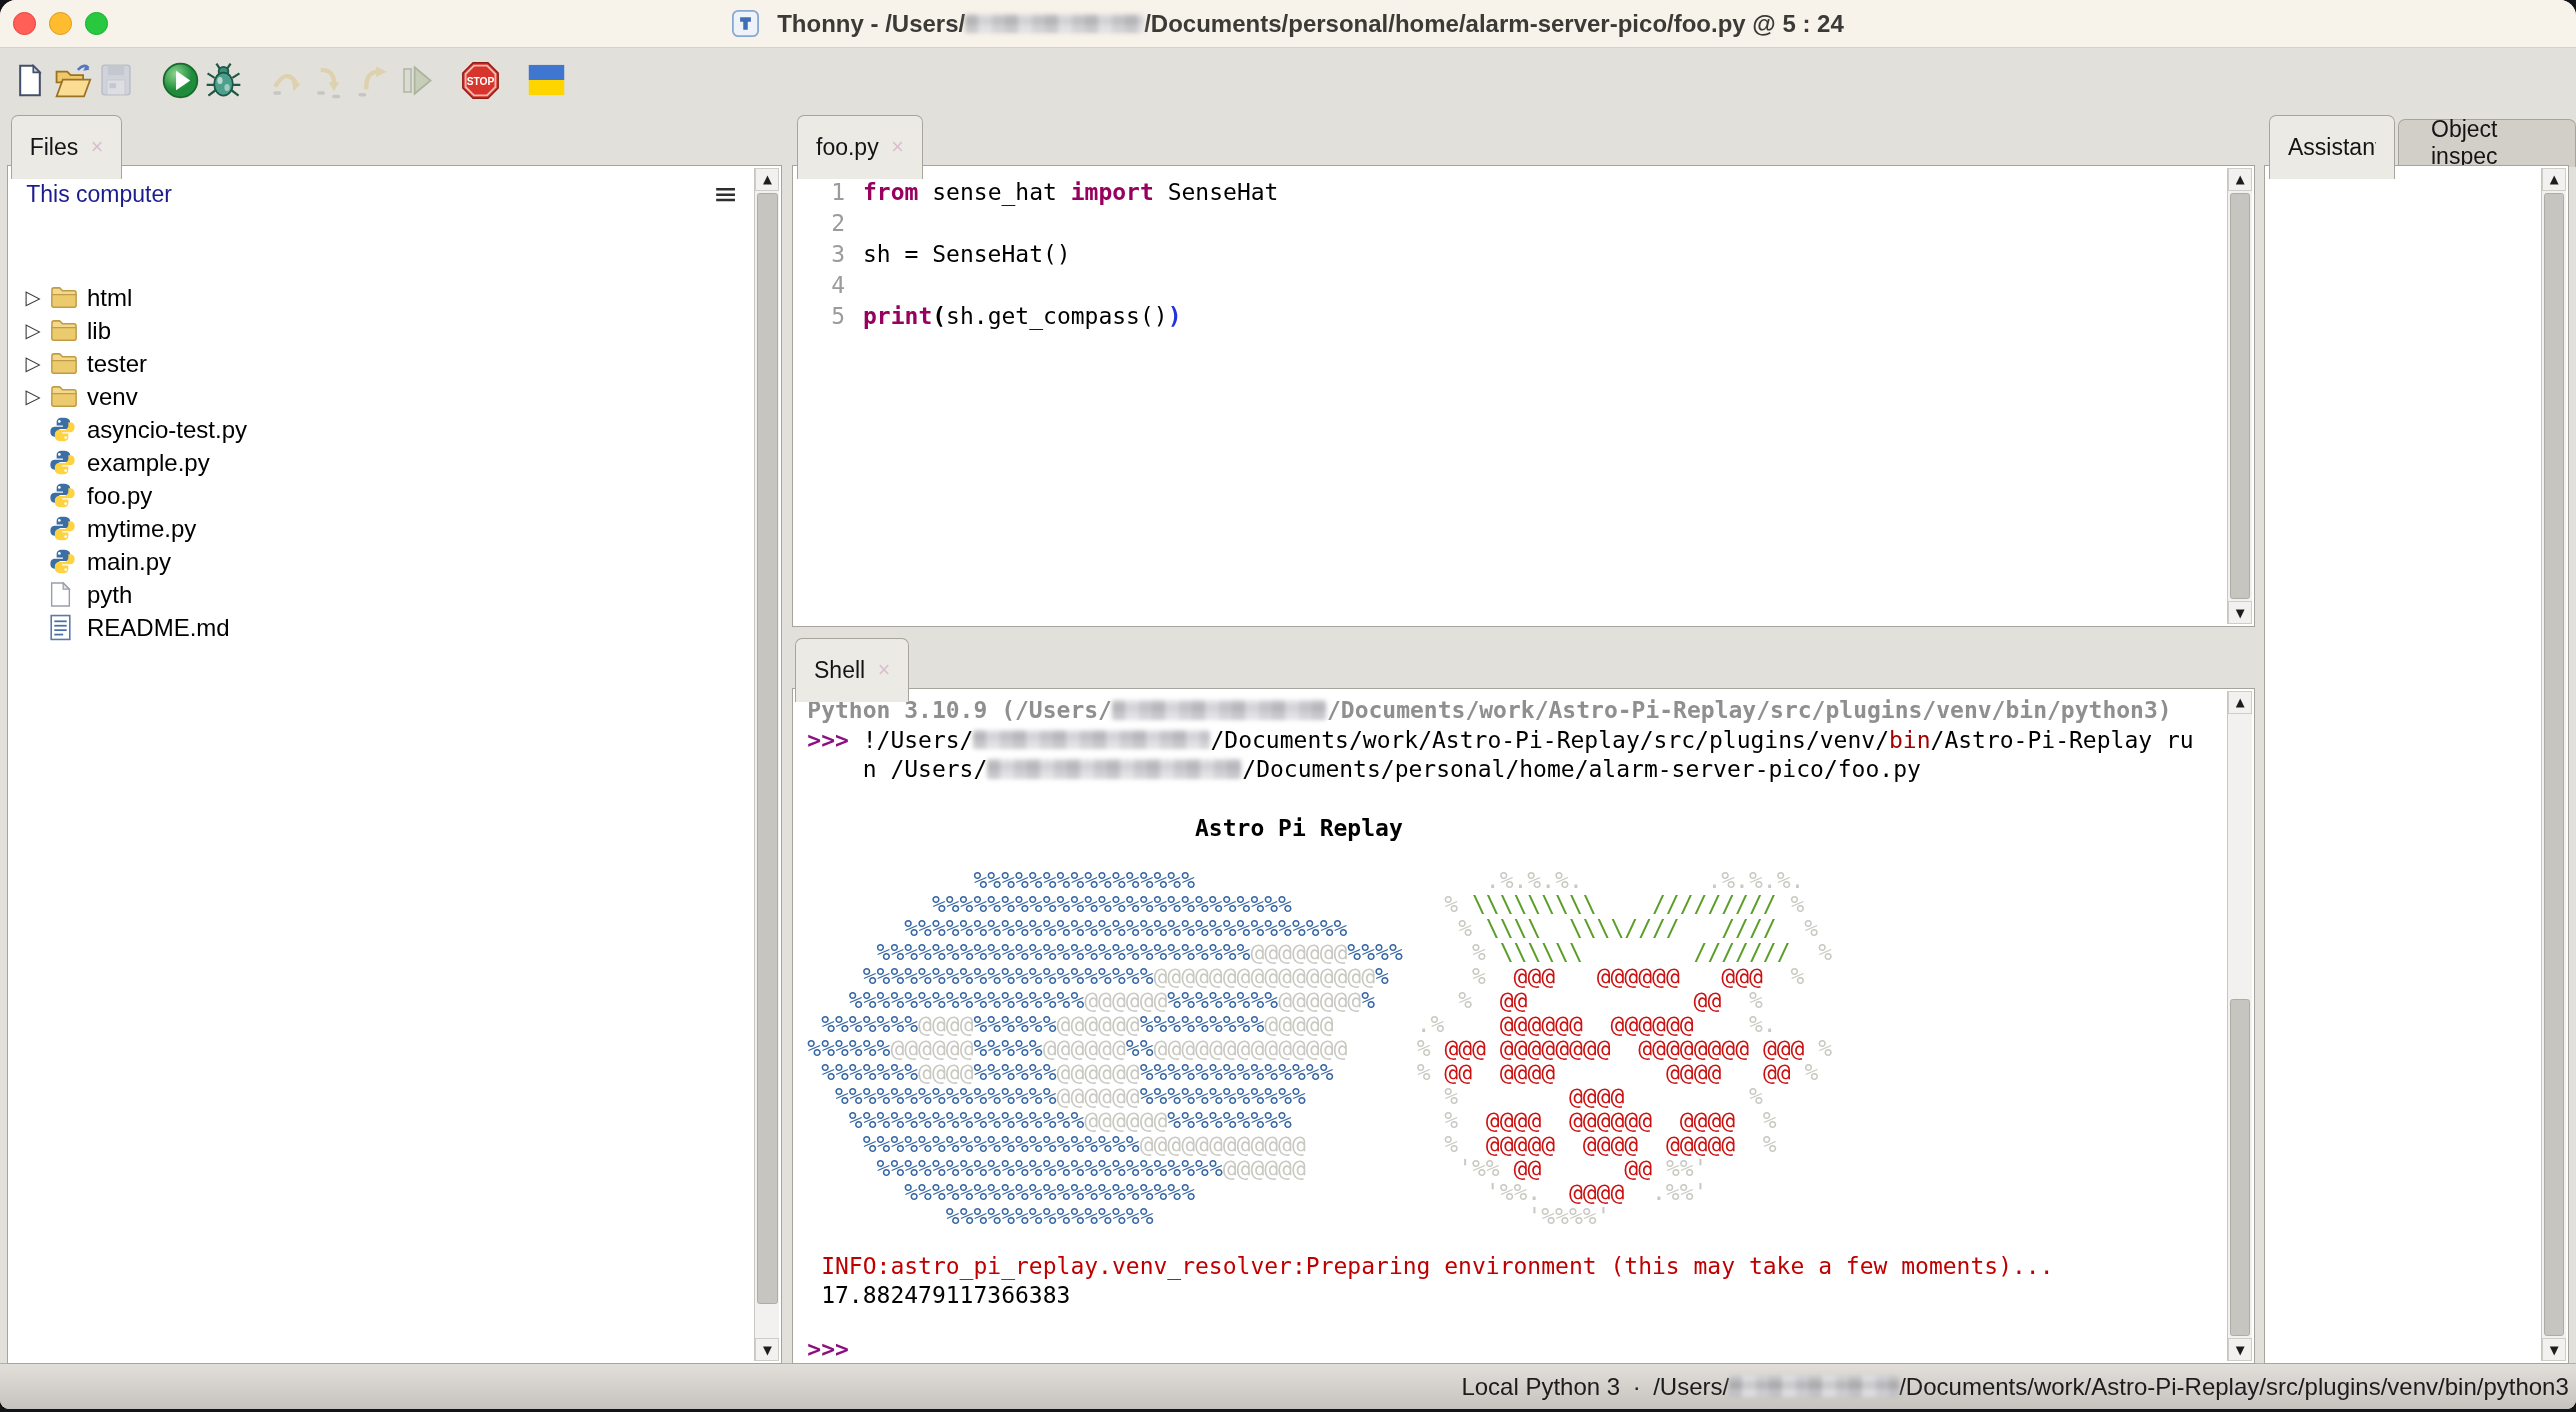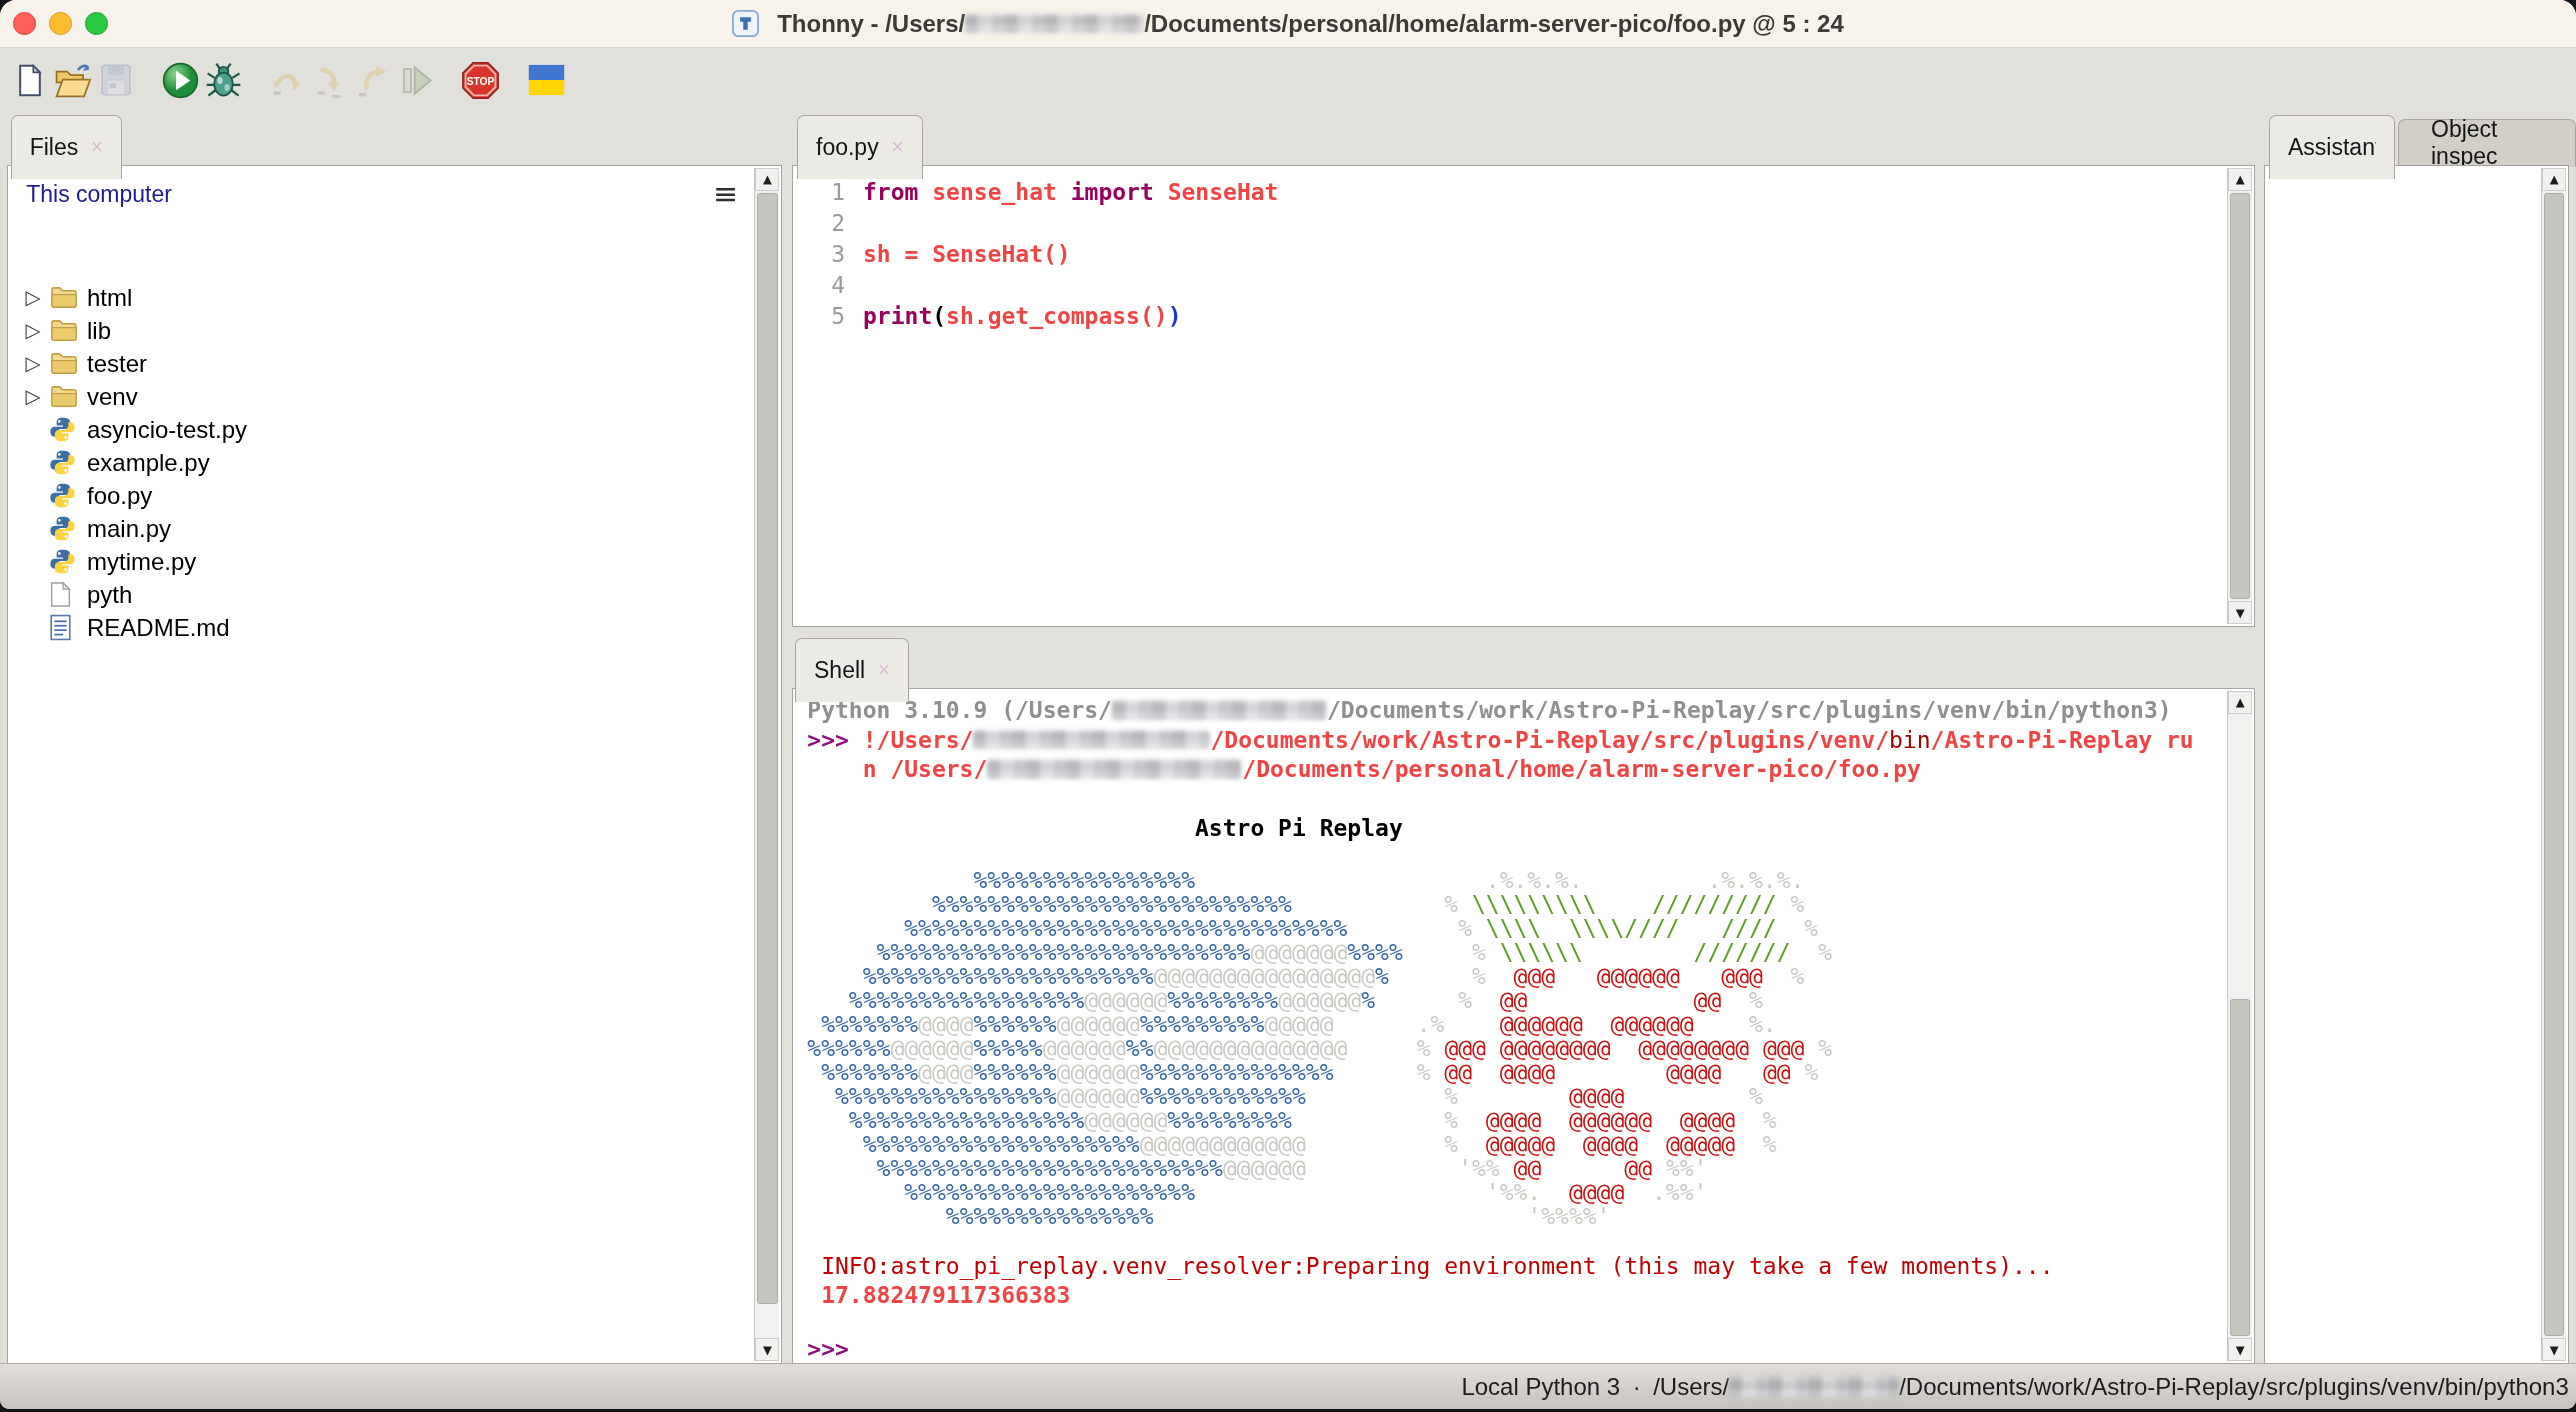--- a/index.html
+++ b/index.html
@@ -47,21 +47,21 @@
   .tree-label{margin-left:1.8px;}
   
   #editor-tab{left:797px;top:115px;}
   #editor-body{left:792px;top:165px;width:1463px;height:462px;}
   .editor-area{position:absolute;left:0;top:0;right:27px;bottom:0;overflow:hidden;display:flex;font-family:"DejaVu Sans Mono",monospace;font-size:23px;line-height:31px;}
   .gutter{width:52px;text-align:right;color:#9b9b9b;padding-top:10.7px;flex:0 0 auto;}
   .code{padding-top:10.7px;padding-left:18px;white-space:pre;}
   .c-k{color:#97005e;font-weight:bold;}
   .c-bk{color:#000;font-weight:bold;}
   .c-bl{color:#2233dd;font-weight:bold;}
-  .c-o{color:#ef4444;font-weight:bold;}
+  .c-o{color:#000000;}
   
   #shell-tab{left:795px;top:638px;}
   #shell-body{left:792px;top:688px;width:1463px;bottom:45px;}
   #shell-pre{position:absolute;left:0;top:0;right:27px;bottom:0;overflow:hidden;margin:0;padding:7.2px 0 0 14.3px;font-family:"DejaVu Sans Mono",monospace;font-size:23px;}
   .sh-line{line-height:29.5px;white-space:pre;}
   .sh-line.small{line-height:24px;}
   .c-d{color:#8f8f8f;font-weight:bold;}
   .c-p{color:#8d0f7f;font-weight:bold;}
   .c-e{color:#c00000;}
   .c-w{color:#000;font-weight:bold;}
@@ -281,33 +281,33 @@
         <div class="tree-row">
           <span class="expander"></span>
           <span class="tree-icon">
             <svg width="27" height="27" viewBox="0 0 30 30">
               <path d="M15 2 c-5 0 -6.5 2 -6.5 5 v3.5 h7 v1.5 H6 c-3 0 -4.5 2.5 -4.5 5.5 s1.5 5.5 4.5 5.5 h2.5 v-3.5 c0 -3 2.5 -5 5.5 -5 h5 c2.5 0 4.5 -2 4.5 -4.5 V7 c0 -3 -2 -5 -8.5 -5 z" fill="#3b6ea5"></path>
               <path d="M15 28 c5 0 6.5 -2 6.5 -5 v-3.5 h-7 v-1.5 h9.5 c3 0 4.5 -2.5 4.5 -5.5 s-1.5 -5.5 -4.5 -5.5 h-2.5 v3.5 c0 3 -2.5 5 -5.5 5 h-5 c-2.5 0 -4.5 2 -4.5 4.5 v3 c0 3 2 5 8.5 5 z" fill="#ffd23f"></path>
               <circle cx="11.5" cy="6" r="1.5" fill="#fff"></circle>
               <circle cx="18.5" cy="24" r="1.5" fill="#fff"></circle>
             </svg>
           </span>
+          <span class="tree-label">mytime.py</span>
+        </div>
+        <div class="tree-row">
+          <span class="expander"></span>
+          <span class="tree-icon">
+            <svg width="27" height="27" viewBox="0 0 30 30">
+              <path d="M15 2 c-5 0 -6.5 2 -6.5 5 v3.5 h7 v1.5 H6 c-3 0 -4.5 2.5 -4.5 5.5 s1.5 5.5 4.5 5.5 h2.5 v-3.5 c0 -3 2.5 -5 5.5 -5 h5 c2.5 0 4.5 -2 4.5 -4.5 V7 c0 -3 -2 -5 -8.5 -5 z" fill="#3b6ea5"></path>
+              <path d="M15 28 c5 0 6.5 -2 6.5 -5 v-3.5 h-7 v-1.5 h9.5 c3 0 4.5 -2.5 4.5 -5.5 s-1.5 -5.5 -4.5 -5.5 h-2.5 v3.5 c0 3 -2.5 5 -5.5 5 h-5 c-2.5 0 -4.5 2 -4.5 4.5 v3 c0 3 2 5 8.5 5 z" fill="#ffd23f"></path>
+              <circle cx="11.5" cy="6" r="1.5" fill="#fff"></circle>
+              <circle cx="18.5" cy="24" r="1.5" fill="#fff"></circle>
+            </svg>
+          </span>
           <span class="tree-label">main.py</span>
-        </div>
-        <div class="tree-row">
-          <span class="expander"></span>
-          <span class="tree-icon">
-            <svg width="27" height="27" viewBox="0 0 30 30">
-              <path d="M15 2 c-5 0 -6.5 2 -6.5 5 v3.5 h7 v1.5 H6 c-3 0 -4.5 2.5 -4.5 5.5 s1.5 5.5 4.5 5.5 h2.5 v-3.5 c0 -3 2.5 -5 5.5 -5 h5 c2.5 0 4.5 -2 4.5 -4.5 V7 c0 -3 -2 -5 -8.5 -5 z" fill="#3b6ea5"></path>
-              <path d="M15 28 c5 0 6.5 -2 6.5 -5 v-3.5 h-7 v-1.5 h9.5 c3 0 4.5 -2.5 4.5 -5.5 s-1.5 -5.5 -4.5 -5.5 h-2.5 v3.5 c0 3 -2.5 5 -5.5 5 h-5 c-2.5 0 -4.5 2 -4.5 4.5 v3 c0 3 2 5 8.5 5 z" fill="#ffd23f"></path>
-              <circle cx="11.5" cy="6" r="1.5" fill="#fff"></circle>
-              <circle cx="18.5" cy="24" r="1.5" fill="#fff"></circle>
-            </svg>
-          </span>
-          <span class="tree-label">mytime.py</span>
         </div>
         <div class="tree-row">
           <span class="expander"></span>
           <span class="tree-icon">
             <svg width="23" height="27" viewBox="0 0 26 30">
               <path d="M3 2 h13 l7 7 v19 h-20 z" fill="#ffffff" stroke="#9aa0a8" stroke-width="1.6"></path>
               <path d="M16 2 l7 7 h-7 z" fill="#e3e6ea" stroke="#9aa0a8" stroke-width="1.4"></path>
             </svg>
           </span>
           <span class="tree-label">pyth</span>

